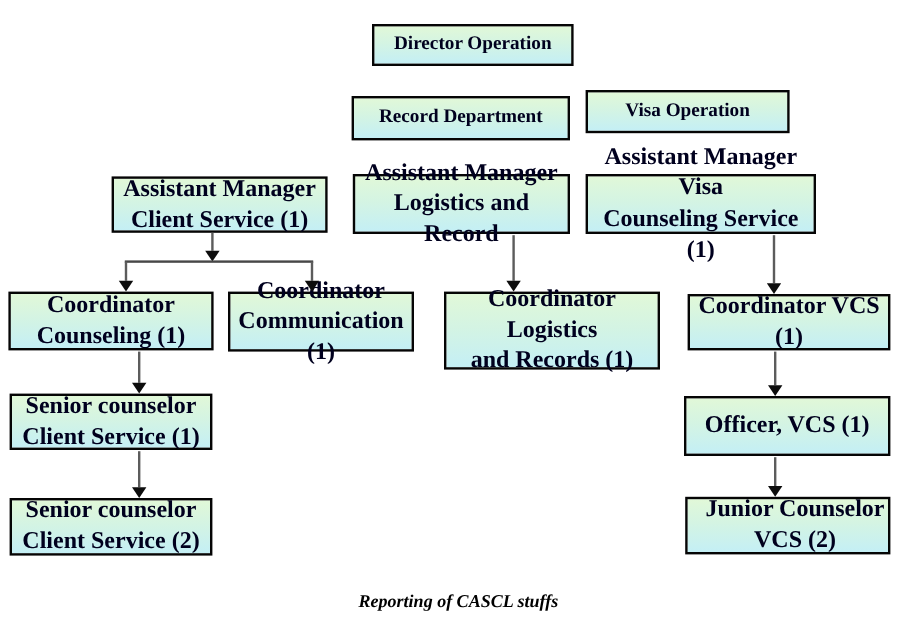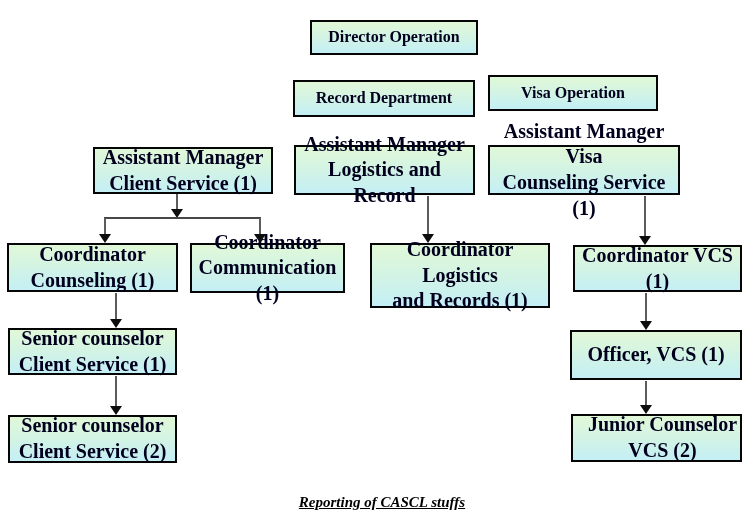--- a/index.html
+++ b/index.html
@@ -20,21 +20,20 @@
   .hline{position:absolute;height:2px;background:#474747;}
   .ah{
     position:absolute;width:0;height:0;
     border-left:6px solid transparent;border-right:6px solid transparent;
     border-top:9px solid #0d0d0d;
   }
   .caption{
     position:absolute;left:20px;right:4px;top:494px;text-align:center;
     font-weight:bold;font-style:italic;font-size:15px;color:#000000;
     font-family:"Liberation Serif", serif;
-    text-decoration:underline;
   }
 </style>
 </head>
 <body>
 
 <div class="stage">
 
   <div class="node lg" style="left:310px;top:20px;width:168px;height:35px;">Director Operation</div>
 
   <div class="node lg" style="left:293px;top:80px;width:182px;height:37px;">Record Department</div>

